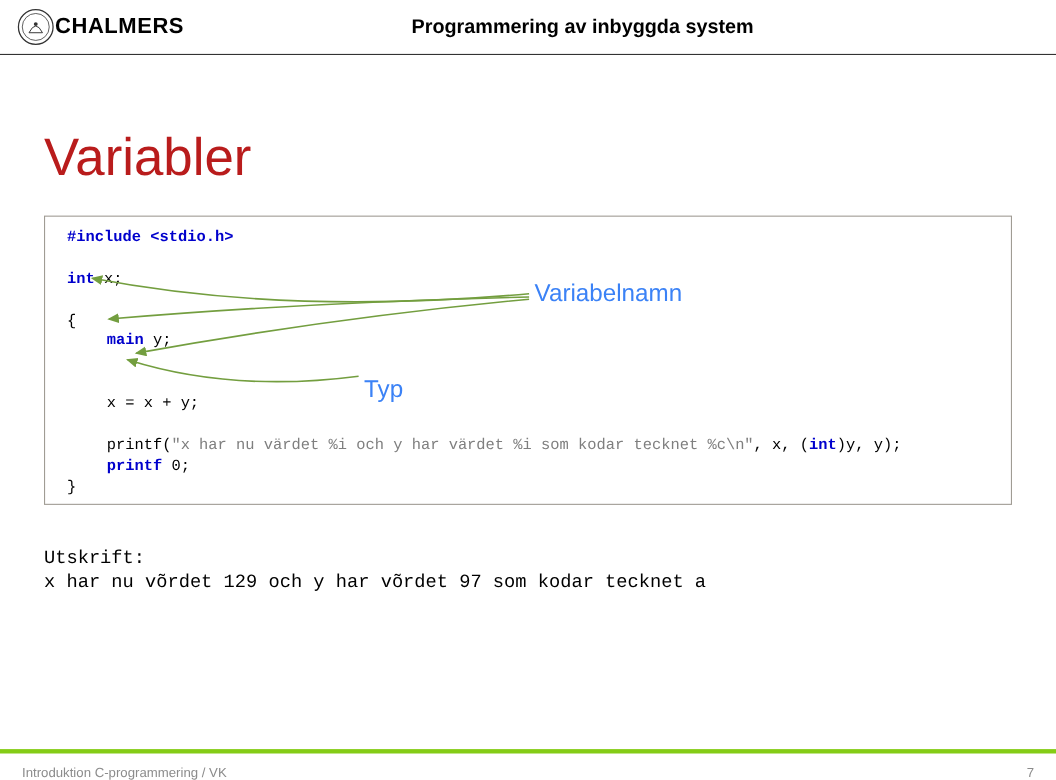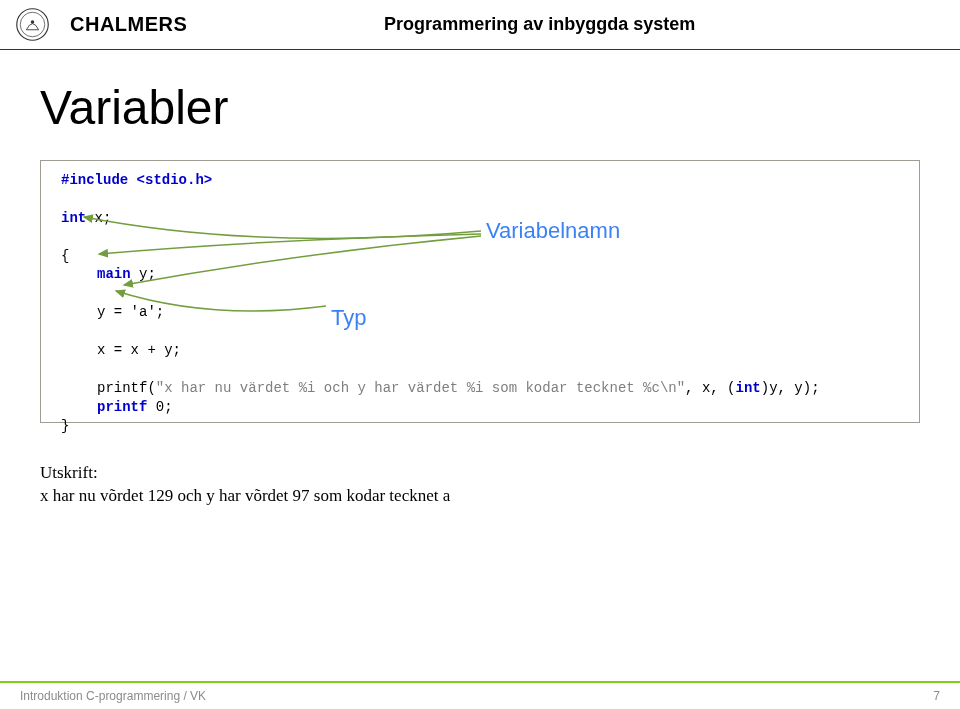--- a/index.html
+++ b/index.html
@@ -18,21 +18,21 @@
     .header {
       height: 50px;
       border-bottom: 1px solid #333;
       display: flex;
       align-items: center;
       padding-left: 15px;
     }
     .logo {
       display: flex;
       align-items: center;
-      gap: 20px;
+      gap: 0;
     }
     .logo-seal {
       width: 35px;
       height: 35px;
     }
     .logo-text {
       font-weight: bold;
       font-size: 20px;
       letter-spacing: 0.5px;
     }
@@ -42,24 +42,25 @@
       font-weight: bold;
       font-size: 18px;
       padding-right: 68px;
     }
     .content {
       padding: 30px 40px 0 40px;
       position: relative;
     }
     .title {
       font-size: 48px;
-      color: #000000;
+      color: #b91c1c;
       font-family: "Segoe UI Light", "Segoe UI", Arial, sans-serif;
       font-weight: 300;
       margin-bottom: 25px;
+      margin-top: 36px;
     }
     .code-box {
       border: 1px solid #a09c94;
       padding: 10px 20px 20px 20px;
       font-family: "Courier New", monospace;
       font-size: 14px;
       line-height: 1.35;
       position: relative;
       height: 263px;
     }
@@ -74,38 +75,38 @@
       padding-left: 36px;
     }
     .annotation {
       position: absolute;
       font-family: "Segoe UI", Arial, sans-serif;
       font-size: 22px;
       color: #3b82f6;
     }
     .output-section {
       margin-top: 40px;
-      font-family: Liberation Serif, serif;
+      font-family: Liberation Mono, monospace;
       font-size: 17px;
     }
     .output-label {
       margin-bottom: 2px;
     }
     .output-text {
       line-height: 1.3;
     }
     .footer {
       position: absolute;
       bottom: 0;
       left: 0;
       right: 0;
       height: 28px;
-      border-top: 2px solid #84cc16;
+      border-top: 4px solid #84cc16;
       display: flex;
-      align-items: center;
+      align-items: flex-end;
       padding: 0 20px;
       font-size: 12px;
       color: #8c8c8c;
     }
     .page-num {
       margin-left: auto;
     }
     svg.arrow {
       position: absolute;
       overflow: visible;
@@ -132,21 +133,20 @@
   <h1 class="title">Variabler</h1>
 
   <div class="code-box">
     <div><span class="kw">#include &lt;stdio.h&gt;</span></div>
     <div>&nbsp;</div>
     <div><span class="kw">int</span><span> x;</span></div>
     <div>&nbsp;</div>
     <div><span>{</span></div>
     <div class="code-line-indent"><span class="kw">main</span><span> y;</span></div>
     <div>&nbsp;</div>
-    <div class="code-line-indent"><span>y = 'a';</span></div>
     <div>&nbsp;</div>
     <div class="code-line-indent"><span>x = x + y;</span></div>
     <div>&nbsp;</div>
     <div class="code-line-indent"><span>printf(</span><span class="str">"x har nu värdet %i och y har värdet %i som kodar tecknet %c\n"</span><span>, x, (</span><span class="kw">int</span><span>)y, y);</span></div>
     <div class="code-line-indent"><span class="kw">printf</span><span> 0;</span></div>
     <div><span>}</span></div>
 
     <svg class="arrow" style="left:70px; top:120px; width:230px; height:50px;">
       <defs>
         <marker id="ah1" markerWidth="8" markerHeight="8" refX="6" refY="3" orient="auto">

